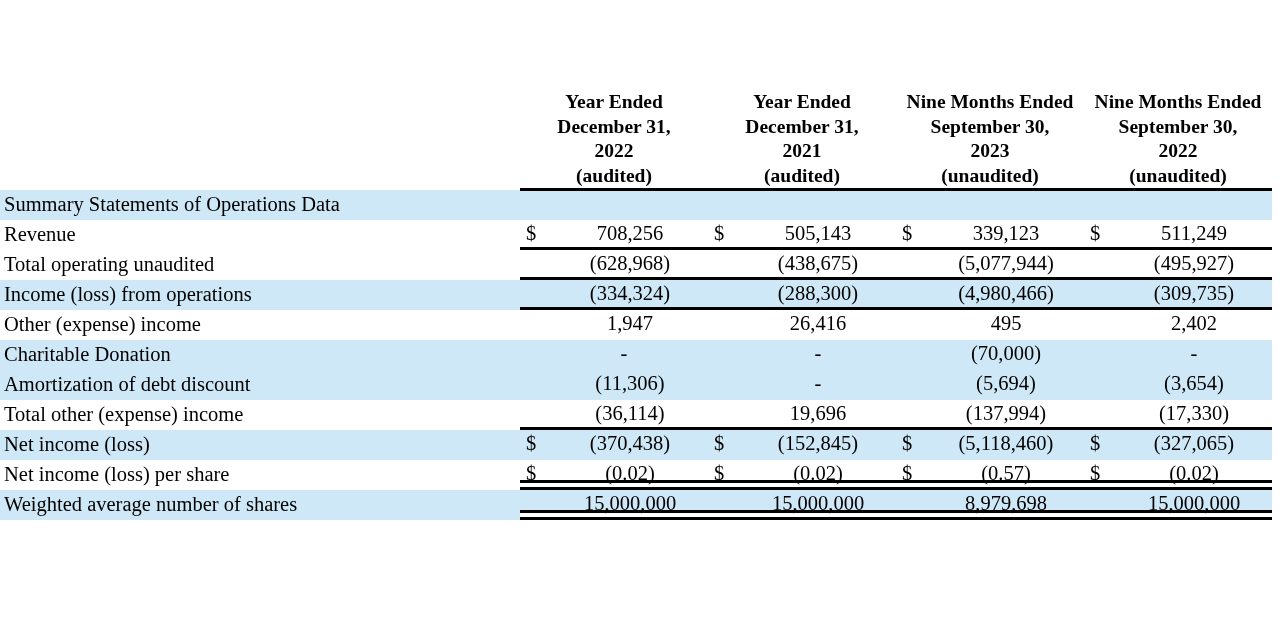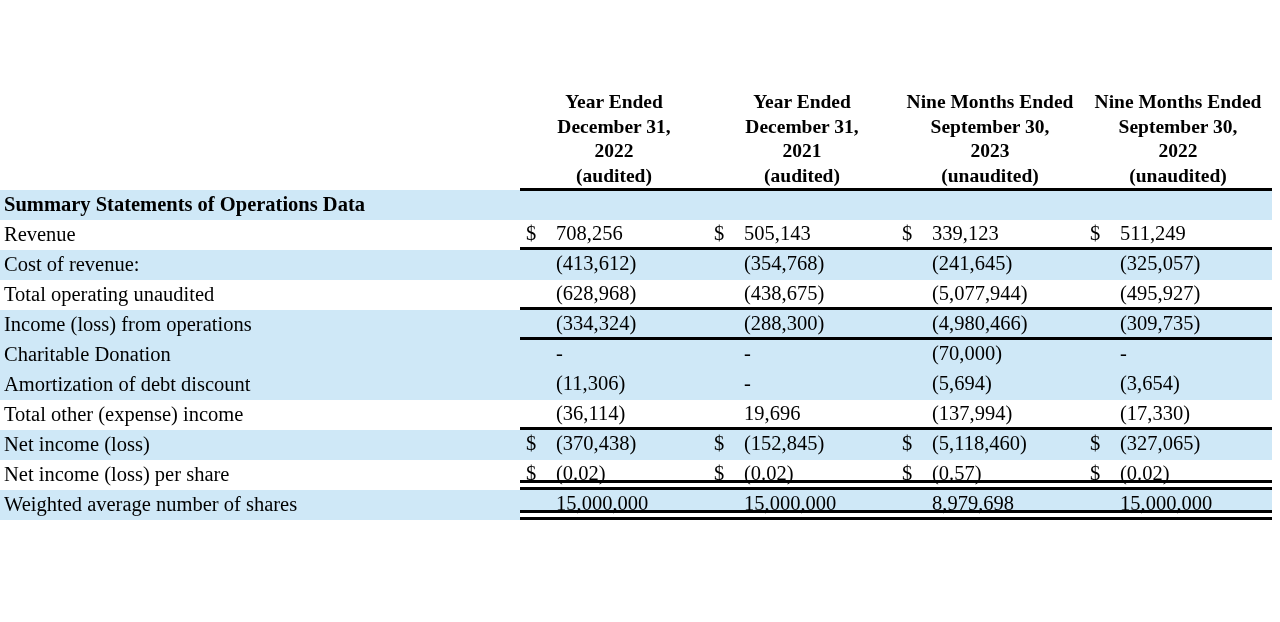--- a/index.html
+++ b/index.html
@@ -52,34 +52,34 @@
 
   td.label {
     font-size: 20.5px;
     line-height: 22px;
     text-align: left;
     padding: 1px 0 3px 4px;
     white-space: nowrap;
     vertical-align: middle;
   }
   td.label.section {
-    font-weight: bold;
+    font-weight: normal;
   }
 
   td.cur {
     font-size: 20.5px;
     text-align: left;
     padding: 1px 0 3px 6px;
     vertical-align: middle;
     white-space: nowrap;
   }
 
   td.val {
     font-size: 20.5px;
-    text-align: left;
+    text-align: center;
     padding: 1px 4px 3px 0;
     vertical-align: middle;
     white-space: nowrap;
     font-variant-numeric: lining-nums;
   }
 
   
   td.val.dash-inset { padding-right: 16px; }
 
   
@@ -143,31 +143,20 @@
       <td class="cur rule-single">$</td>
       <td class="val rule-single">708,256</td>
       <td class="cur rule-single">$</td>
       <td class="val rule-single">505,143</td>
       <td class="cur rule-single">$</td>
       <td class="val rule-single">339,123</td>
       <td class="cur rule-single">$</td>
       <td class="val rule-single">511,249</td>
     </tr>
 
-    <tr class="band">
-      <td class="label">Cost of revenue:</td>
-      <td class="cur"></td>
-      <td class="val">(413,612)</td>
-      <td class="cur"></td>
-      <td class="val">(354,768)</td>
-      <td class="cur"></td>
-      <td class="val">(241,645)</td>
-      <td class="cur"></td>
-      <td class="val">(325,057)</td>
-    </tr>
 
     <tr>
       <td class="label">Total operating unaudited</td>
       <td class="cur rule-single"></td>
       <td class="val rule-single">(628,968)</td>
       <td class="cur rule-single"></td>
       <td class="val rule-single">(438,675)</td>
       <td class="cur rule-single"></td>
       <td class="val rule-single">(5,077,944)</td>
       <td class="cur rule-single"></td>
@@ -179,20 +168,31 @@
       <td class="cur rule-single"></td>
       <td class="val rule-single">(334,324)</td>
       <td class="cur rule-single"></td>
       <td class="val rule-single">(288,300)</td>
       <td class="cur rule-single"></td>
       <td class="val rule-single">(4,980,466)</td>
       <td class="cur rule-single"></td>
       <td class="val rule-single">(309,735)</td>
     </tr>
 
+    <tr>
+      <td class="label">Other (expense) income</td>
+      <td class="cur"></td>
+      <td class="val">1,947</td>
+      <td class="cur"></td>
+      <td class="val">26,416</td>
+      <td class="cur"></td>
+      <td class="val">495</td>
+      <td class="cur"></td>
+      <td class="val">2,402</td>
+    </tr>
 
     <tr class="band">
       <td class="label">Charitable Donation</td>
       <td class="cur"></td>
       <td class="val dash-inset">-</td>
       <td class="cur"></td>
       <td class="val">-</td>
       <td class="cur"></td>
       <td class="val">(70,000)</td>
       <td class="cur"></td>

